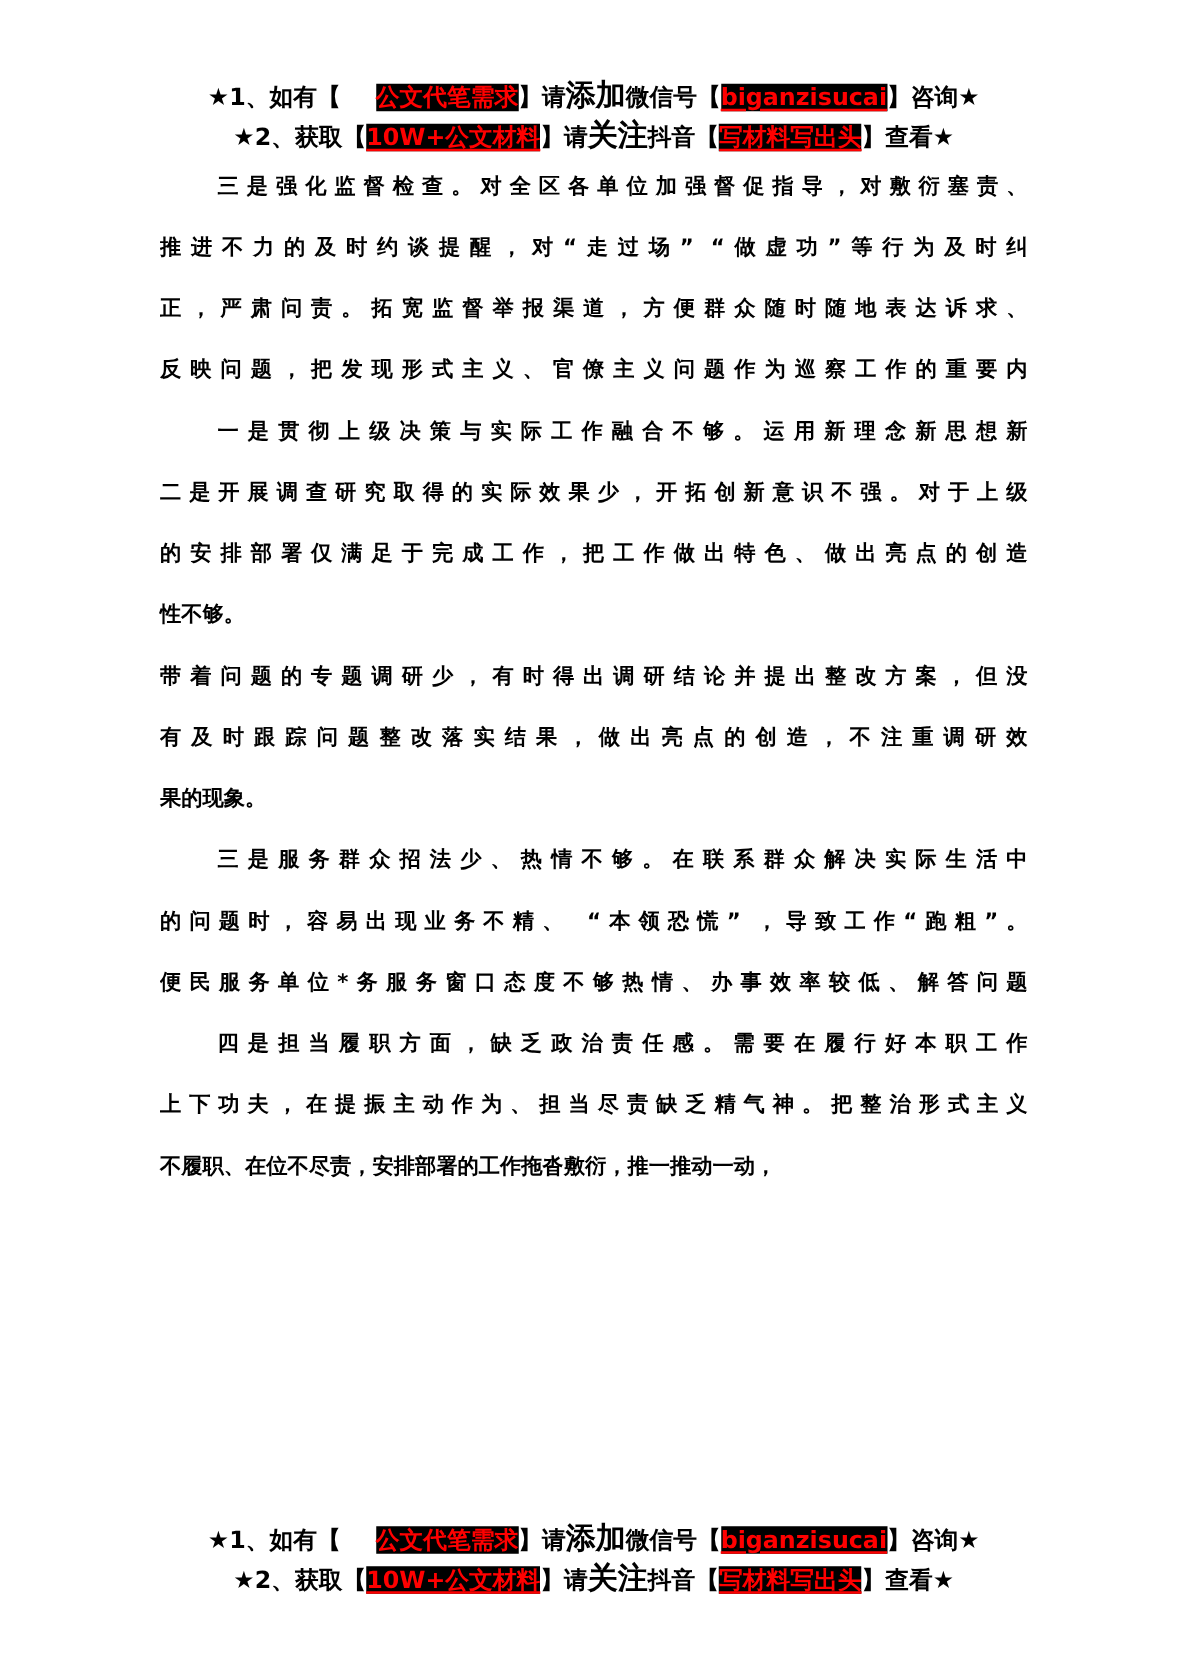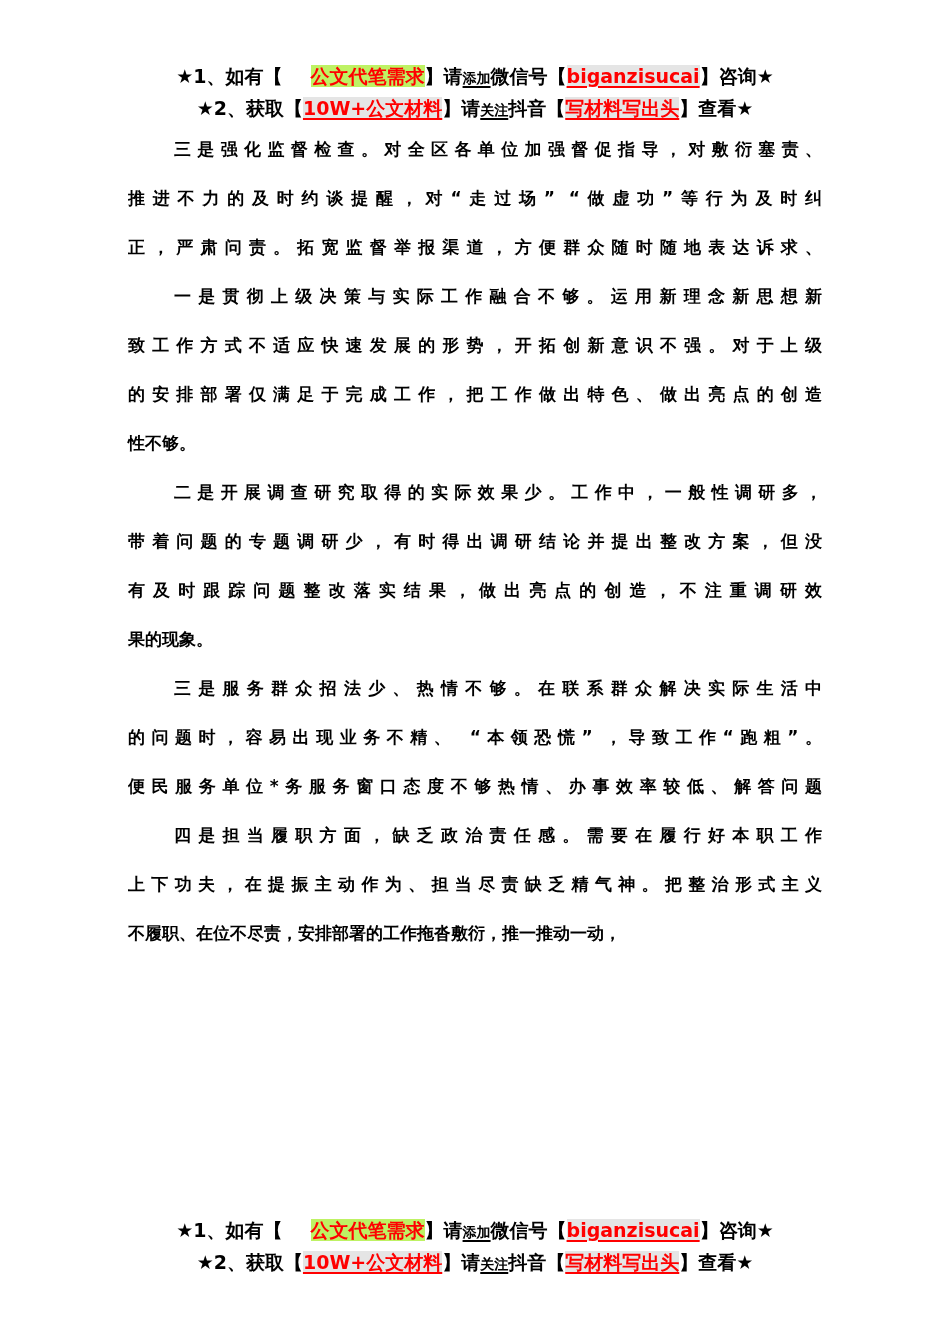--- a/index.html
+++ b/index.html
@@ -23,34 +23,33 @@
   }
   .promo-header { padding-top: 60px; height: 124px; }
   .promo-footer {
     position: absolute;
     left: 0; right: 0;
     top: 1214px;
   }
   .promo-line { height: 32px; }
   .seg-hl {
     color: #ff0000;
-    background: #bef264;
+    background: #000000;
     margin-left: 28px;
   }
   .seg-hlu {
     color: #ff0000;
-    background: #e5e5e5;
+    background: #000000;
     text-decoration: underline;
     text-decoration-color: #ff0000;
     text-decoration-thickness: 2px;
     text-underline-offset: 3px;
   }
   .seg-bigu {
-    font-size: 14px;
-    text-decoration: underline;
+    font-size: 24px;
     text-decoration-thickness: 2px;
     text-underline-offset: 3px;
   }
   .doc-body {
     margin: 1px 128px 0 128px;
     width: 694px;
   }
   .line {
     height: 49px;
     line-height: 49px;
@@ -69,29 +68,29 @@
 <div class="page">
   <div class="promo promo-header">
       <div class="promo-line"><span>★1、如有【</span><span class="seg-hl">公文代笔需求</span><span>】请</span><span class="seg-bigu">添加</span><span>微信号【</span><span class="seg-hlu">biganzisucai</span><span>】咨询★</span></div>
       <div class="promo-line"><span>★2、获取【</span><span class="seg-hlu">10W+公文材料</span><span>】请</span><span class="seg-bigu">关注</span><span>抖音【</span><span class="seg-hlu">写材料写出头</span><span>】查看★</span></div>
     </div>
   <div class="doc-body">
       <div class="para">
         <div class="line j ind">三是强化监督检查。对全区各单位加强督促指导，对敷衍塞责、</div>
         <div class="line j">推进不力的及时约谈提醒，对“走过场” “做虚功”等行为及时纠</div>
         <div class="line j">正，严肃问责。拓宽监督举报渠道，方便群众随时随地表达诉求、</div>
+        <div class="line j">反映问题，把发现形式主义、官僚主义问题作为巡察工作的重要内</div>
       </div>
       <div class="para">
         <div class="line j ind">一是贯彻上级决策与实际工作融合不够。运用新理念新思想新</div>
-        <div class="line j">致工作方式不适应快速发展的形势，开拓创新意识不强。对于上级</div>
+        <div class="line j">二是开展调查研究取得的实际效果少，开拓创新意识不强。对于上级</div>
         <div class="line j">的安排部署仅满足于完成工作，把工作做出特色、做出亮点的创造</div>
         <div class="line">性不够。</div>
       </div>
       <div class="para">
-        <div class="line j ind">二是开展调查研究取得的实际效果少。工作中，一般性调研多，</div>
         <div class="line j">带着问题的专题调研少，有时得出调研结论并提出整改方案，但没</div>
         <div class="line j">有及时跟踪问题整改落实结果，做出亮点的创造，不注重调研效</div>
         <div class="line">果的现象。</div>
       </div>
       <div class="para">
         <div class="line j ind">三是服务群众招法少、热情不够。在联系群众解决实际生活中</div>
         <div class="line j">的问题时，容易出现业务不精、 “本领恐慌” ，导致工作“跑粗”。</div>
         <div class="line j">便民服务单位*务服务窗口态度不够热情、办事效率较低、解答问题</div>
       </div>
       <div class="para">

